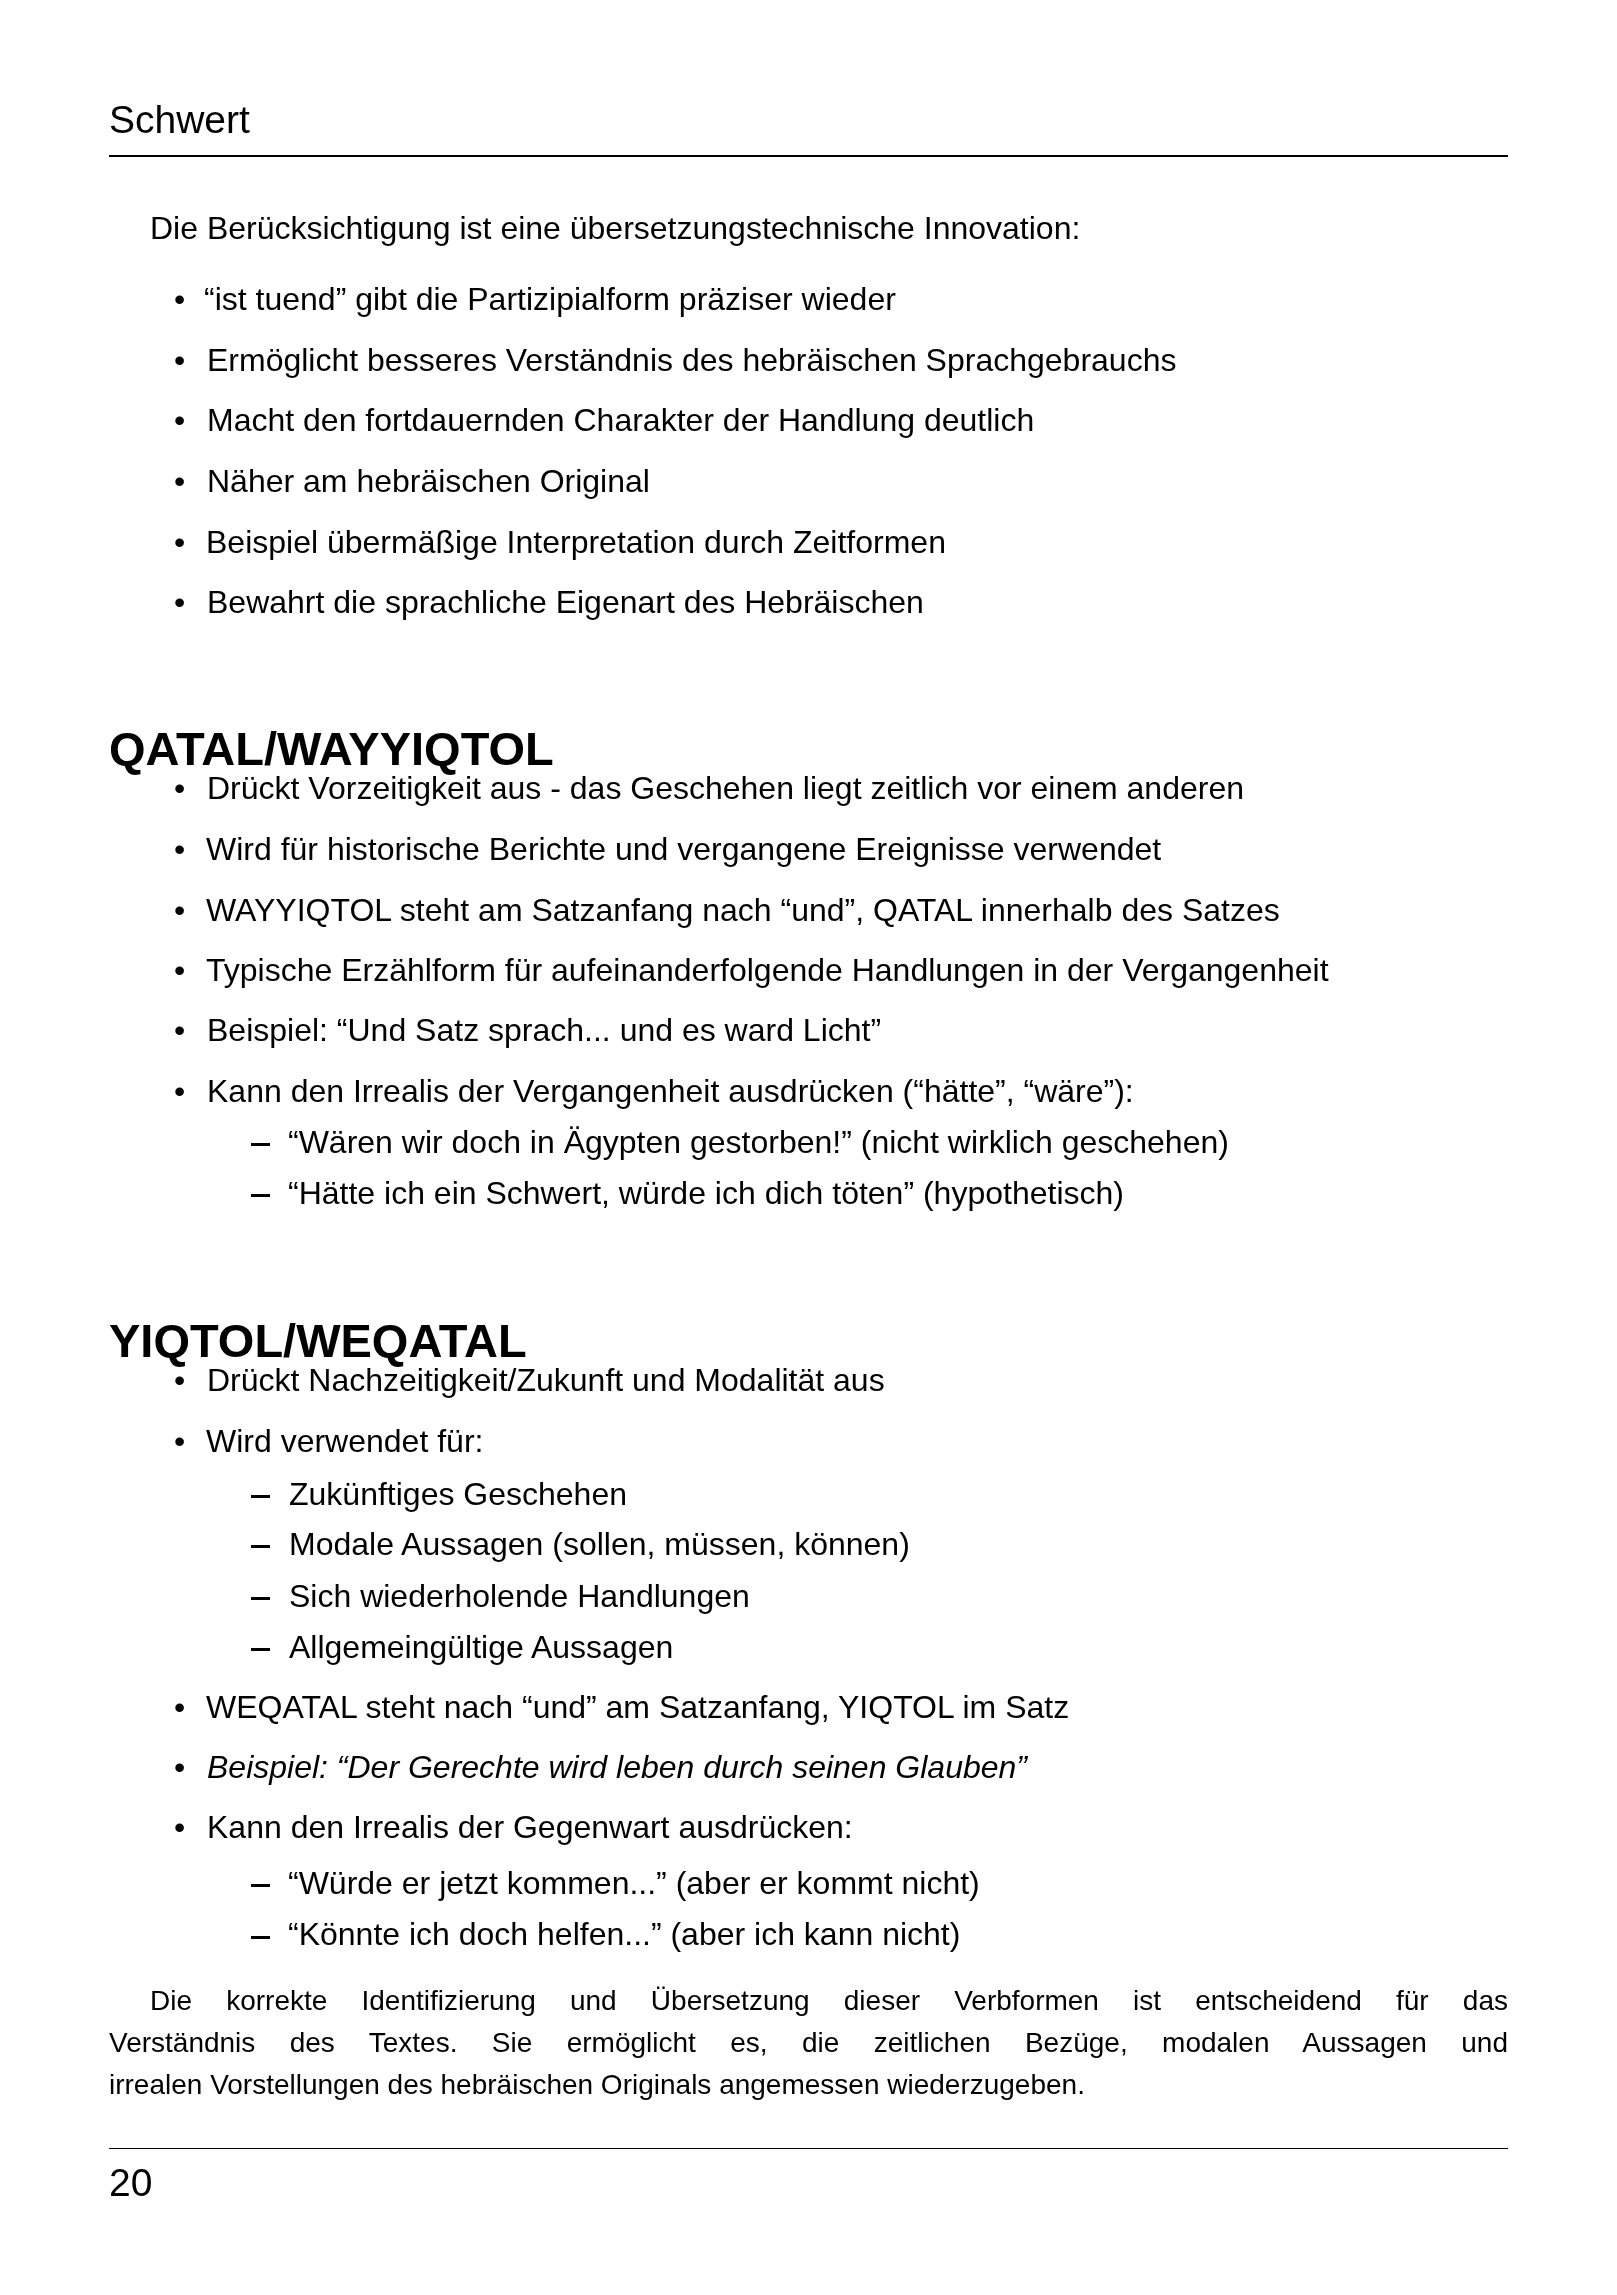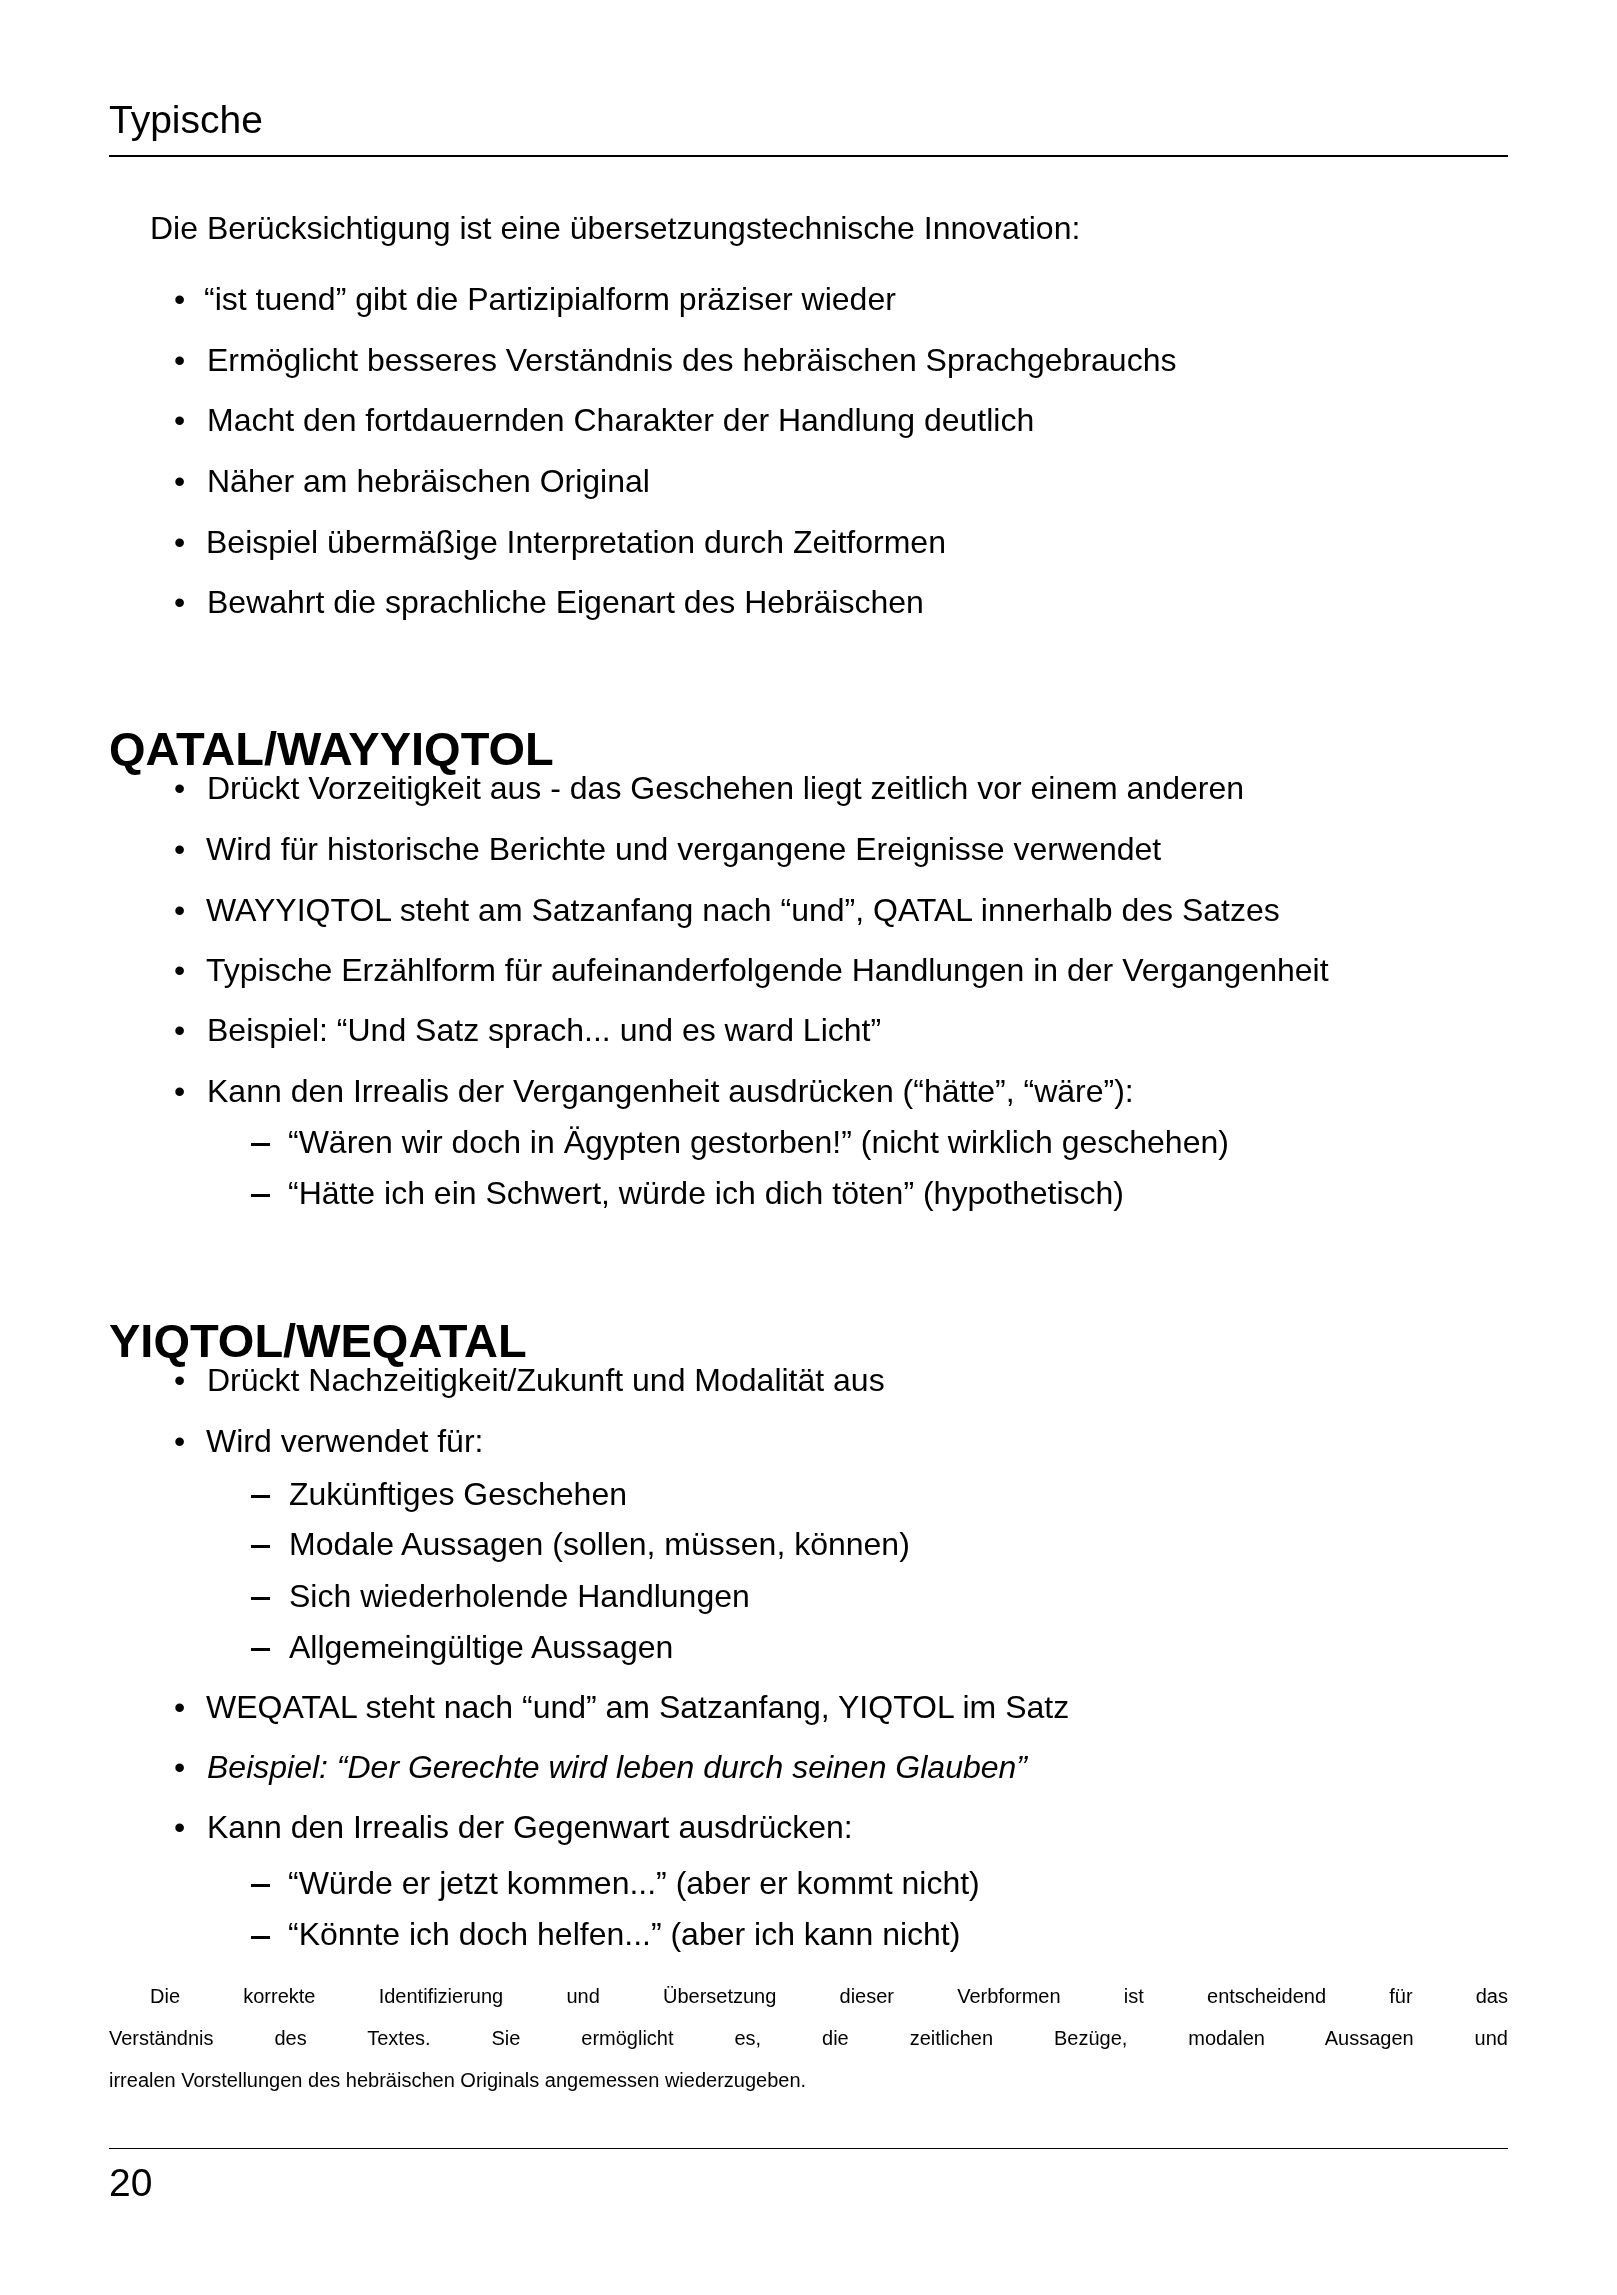--- a/index.html
+++ b/index.html
@@ -6,28 +6,28 @@
   body { width: 1618px; height: 2295px; position: relative; overflow: hidden;
          font-family: "Liberation Sans", sans-serif; color: #000000; }
   .abs { position: absolute; white-space: nowrap; line-height: 1.117; }
   .body-text { font-size: 32px; }
   .header-title { font-size: 39px; }
   .section-heading { font-size: 47px; font-weight: bold; margin-top: 32px; }
   .page-number { font-size: 39px; }
   .rule { position: absolute; left: 109px; width: 1399px; background: #000; }
   .bullet-dot { position: absolute; font-size: 32px; line-height: 1.117; }
   .dash { position: absolute; height: 3.2px; width: 19.4px; background: #000; }
-  .para-line { position: absolute; left: 109px; width: 1399px; font-size: 20px;
+  .para-line { position: absolute; left: 109px; width: 1399px; font-size: 28px;
                line-height: 1.117; white-space: nowrap; text-align: justify; text-align-last: justify; }
   .para-line.last { text-align-last: left; }
 </style>
 </head>
 <body>
 
-<div class="abs header-title" style="left:109px; top:98px;">Typische</div>
+<div class="abs header-title" style="left:109px; top:98px;">Schwert</div>
 <div class="rule" style="top:155px; height:2.3px;"></div>
 
 <div class="abs body-text" style="left:150px; top:211px;">Die Berücksichtigung ist eine übersetzungstechnische Innovation:</div>
 
 <div>
   <div>
     <span class="bullet-dot" style="left:174px; top:282px;">•</span>
     <span class="abs body-text" style="left:204px; top:282px;">“ist tuend” gibt die Partizipialform präziser wieder</span>
   </div>
   <div>

